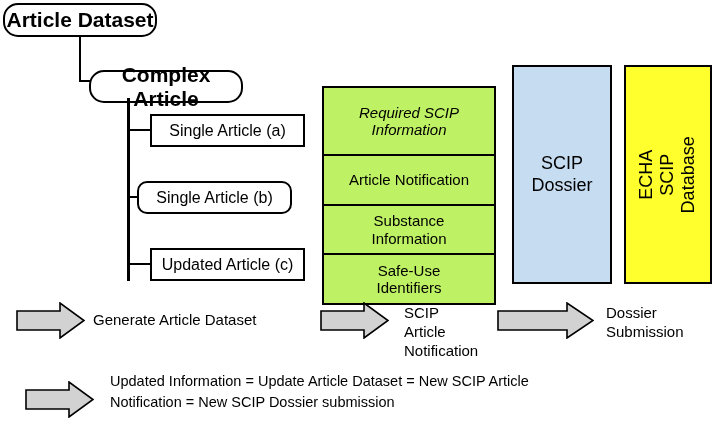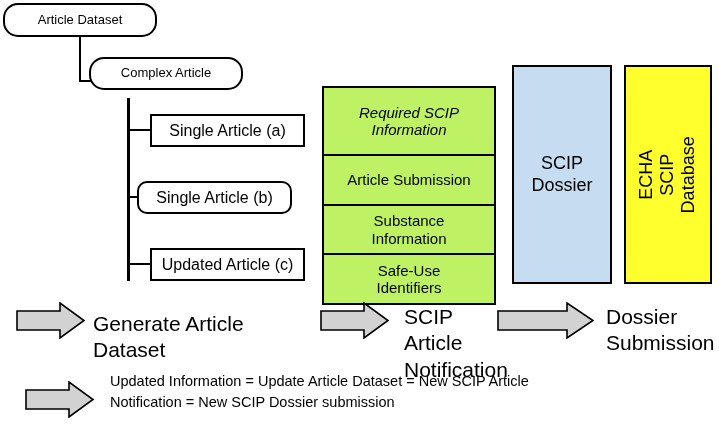--- a/index.html
+++ b/index.html
@@ -35,22 +35,22 @@
     white-space: pre-line;
   }
 
   
   .tree-box {
     border: 2px solid #000000;
     background: #ffffff;
     font-size: 16px;
   }
   .tree-box.bold {
-    font-weight: normal;
-    font-size: 13px;
+    font-weight: bold;
+    font-size: 21px;
     border-radius: 15px;
   }
 
   
   .line {
     position: absolute;
     background: #000000;
   }
   .line.v { width: 2px; }
   .line.h { height: 2px; }
@@ -121,55 +121,55 @@
 
   
   .arrow {
     position: absolute;
   }
   .arrow svg { display: block; }
 
   
   .caption {
     position: absolute;
-    font-size: 21px;
+    font-size: 15px;
     line-height: 1.25;
     white-space: pre-line;
     text-align: left;
   }
   .caption.big {
     font-size: 14.5px;
     line-height: 1.45;
   }
 </style>
 </head>
 <body>
 
 <div id="canvas">
 
   <div class="node tree-box bold" id="box-article-dataset" style="left:3px; top:3px; width:154px; height:34px;">Article Dataset</div>
 
   <div class="line v" style="left:79px; top:37px; width:2px; height:45px;"></div>
   <div class="line h" style="left:79px; top:80px; width:12px; height:2px;"></div>
 
-  <div class="node tree-box bold" id="box-complex-article" style="left:89px; top:57px; width:154px; height:33px;">Complex Article</div>
+  <div class="node tree-box bold" id="box-complex-article" style="left:89px; top:70px; width:154px; height:33px;">Complex Article</div>
 
   <div class="line v" style="left:127px; top:98px; width:3px; height:183px;"></div>
   <div class="line h" style="left:127px; top:129px; width:24px; height:2px;"></div>
   <div class="line h" style="left:127px; top:196px; width:24px; height:2px;"></div>
   <div class="line h" style="left:127px; top:263px; width:24px; height:2px;"></div>
 
   <div class="node tree-box" style="left:150px; top:114px; width:155px; height:33px;">Single Article (a)</div>
   <div class="node tree-box" style="left:137px; top:181px; width:155px; height:33px;border-radius:10px;">Single Article (b)</div>
   <div class="node tree-box" style="left:150px; top:248px; width:155px; height:33px;">Updated Article (c)</div>
 
   <div class="info-table">
     <div class="info-row header">Required SCIP
 Information</div>
-    <div class="info-row body">Article Submission</div>
+    <div class="info-row body">Article Notification</div>
     <div class="info-row body">Substance
 Information</div>
     <div class="info-row body">Safe-Use
 Identifiers</div>
   </div>
 
   <div class="color-box" id="dossier-box" style="background: rgb(198, 220, 240);">SCIP
 Dossier</div>
 
   <div class="color-box" id="echa-box" style="background: rgb(255, 255, 46);">

